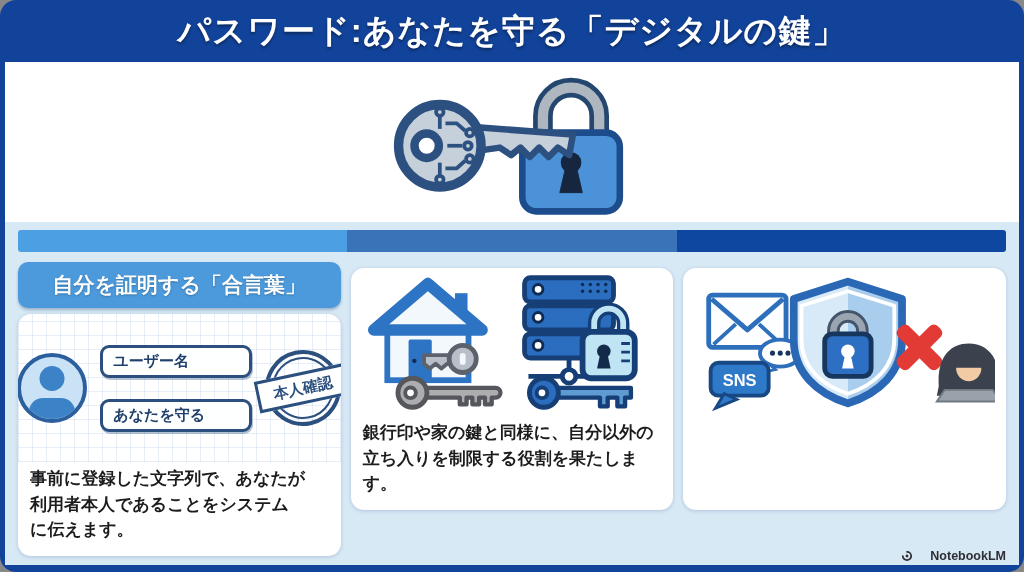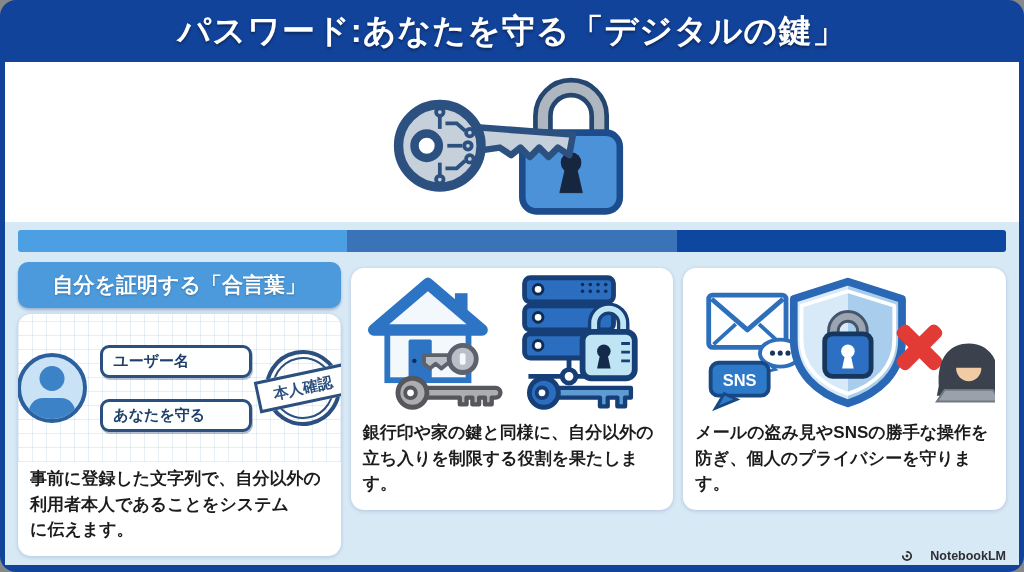--- a/index.html
+++ b/index.html
@@ -126,21 +126,21 @@
               <div class="fields">
                 <div class="field">ユーザー名</div>
                 <div class="field">あなたを守る</div>
               </div>
               <div class="stamp">
                 <div class="ring"></div>
                 <div class="banner">本人確認</div>
               </div>
             </div>
           </div>
-          <p class="body-text ta-left">事前に登録した文字列で、自分以外の
+          <p class="body-text ta-left">事前に登録した文字列で、あなたが
 利用者本人であることをシステム
 に伝えます。</p>
         </div>
       </div>
 
       <div class="col">
         <div class="card">
           <div class="illus">
             <svg width="300" height="145" viewBox="0 0 310 150">
 
@@ -258,22 +258,20 @@
               </g>
 
               <g>
                 <path d="M252 120 c-2 -30 12 -44 31 -44 c19 0 33 14 31 44 l2 10 h-66 Z" fill="#3B414D"></path>
                 <circle cx="283" cy="102" r="13" fill="#F0CBA4"></circle>
                 <path d="M269 101 a14 14 0 0 1 28 0 Z" fill="#3B414D"></path>
                 <path d="M258 124 h50 l8 12 h-66 Z" fill="#99A1AA" stroke="#707880" stroke-width="2"></path>
               </g>
             </svg>
           </div>
-          <p class="body-text ta-center">メールの盗み見やSNSの勝手な操作を
-防ぎ、個人のプライバシーを守ります。</p>
         </div>
       </div>
 
     </div>
 
     <div class="brand">
       <svg width="14" height="14" viewBox="0 0 16 16">
         <path d="M8 3.2 a4.8 4.8 0 1 1 -4.8 4.8" fill="none" stroke="#2E2E33" stroke-width="2" stroke-linecap="round"></path>
         <circle cx="8" cy="8" r="1.6" fill="#2E2E33"></circle>
       </svg>

